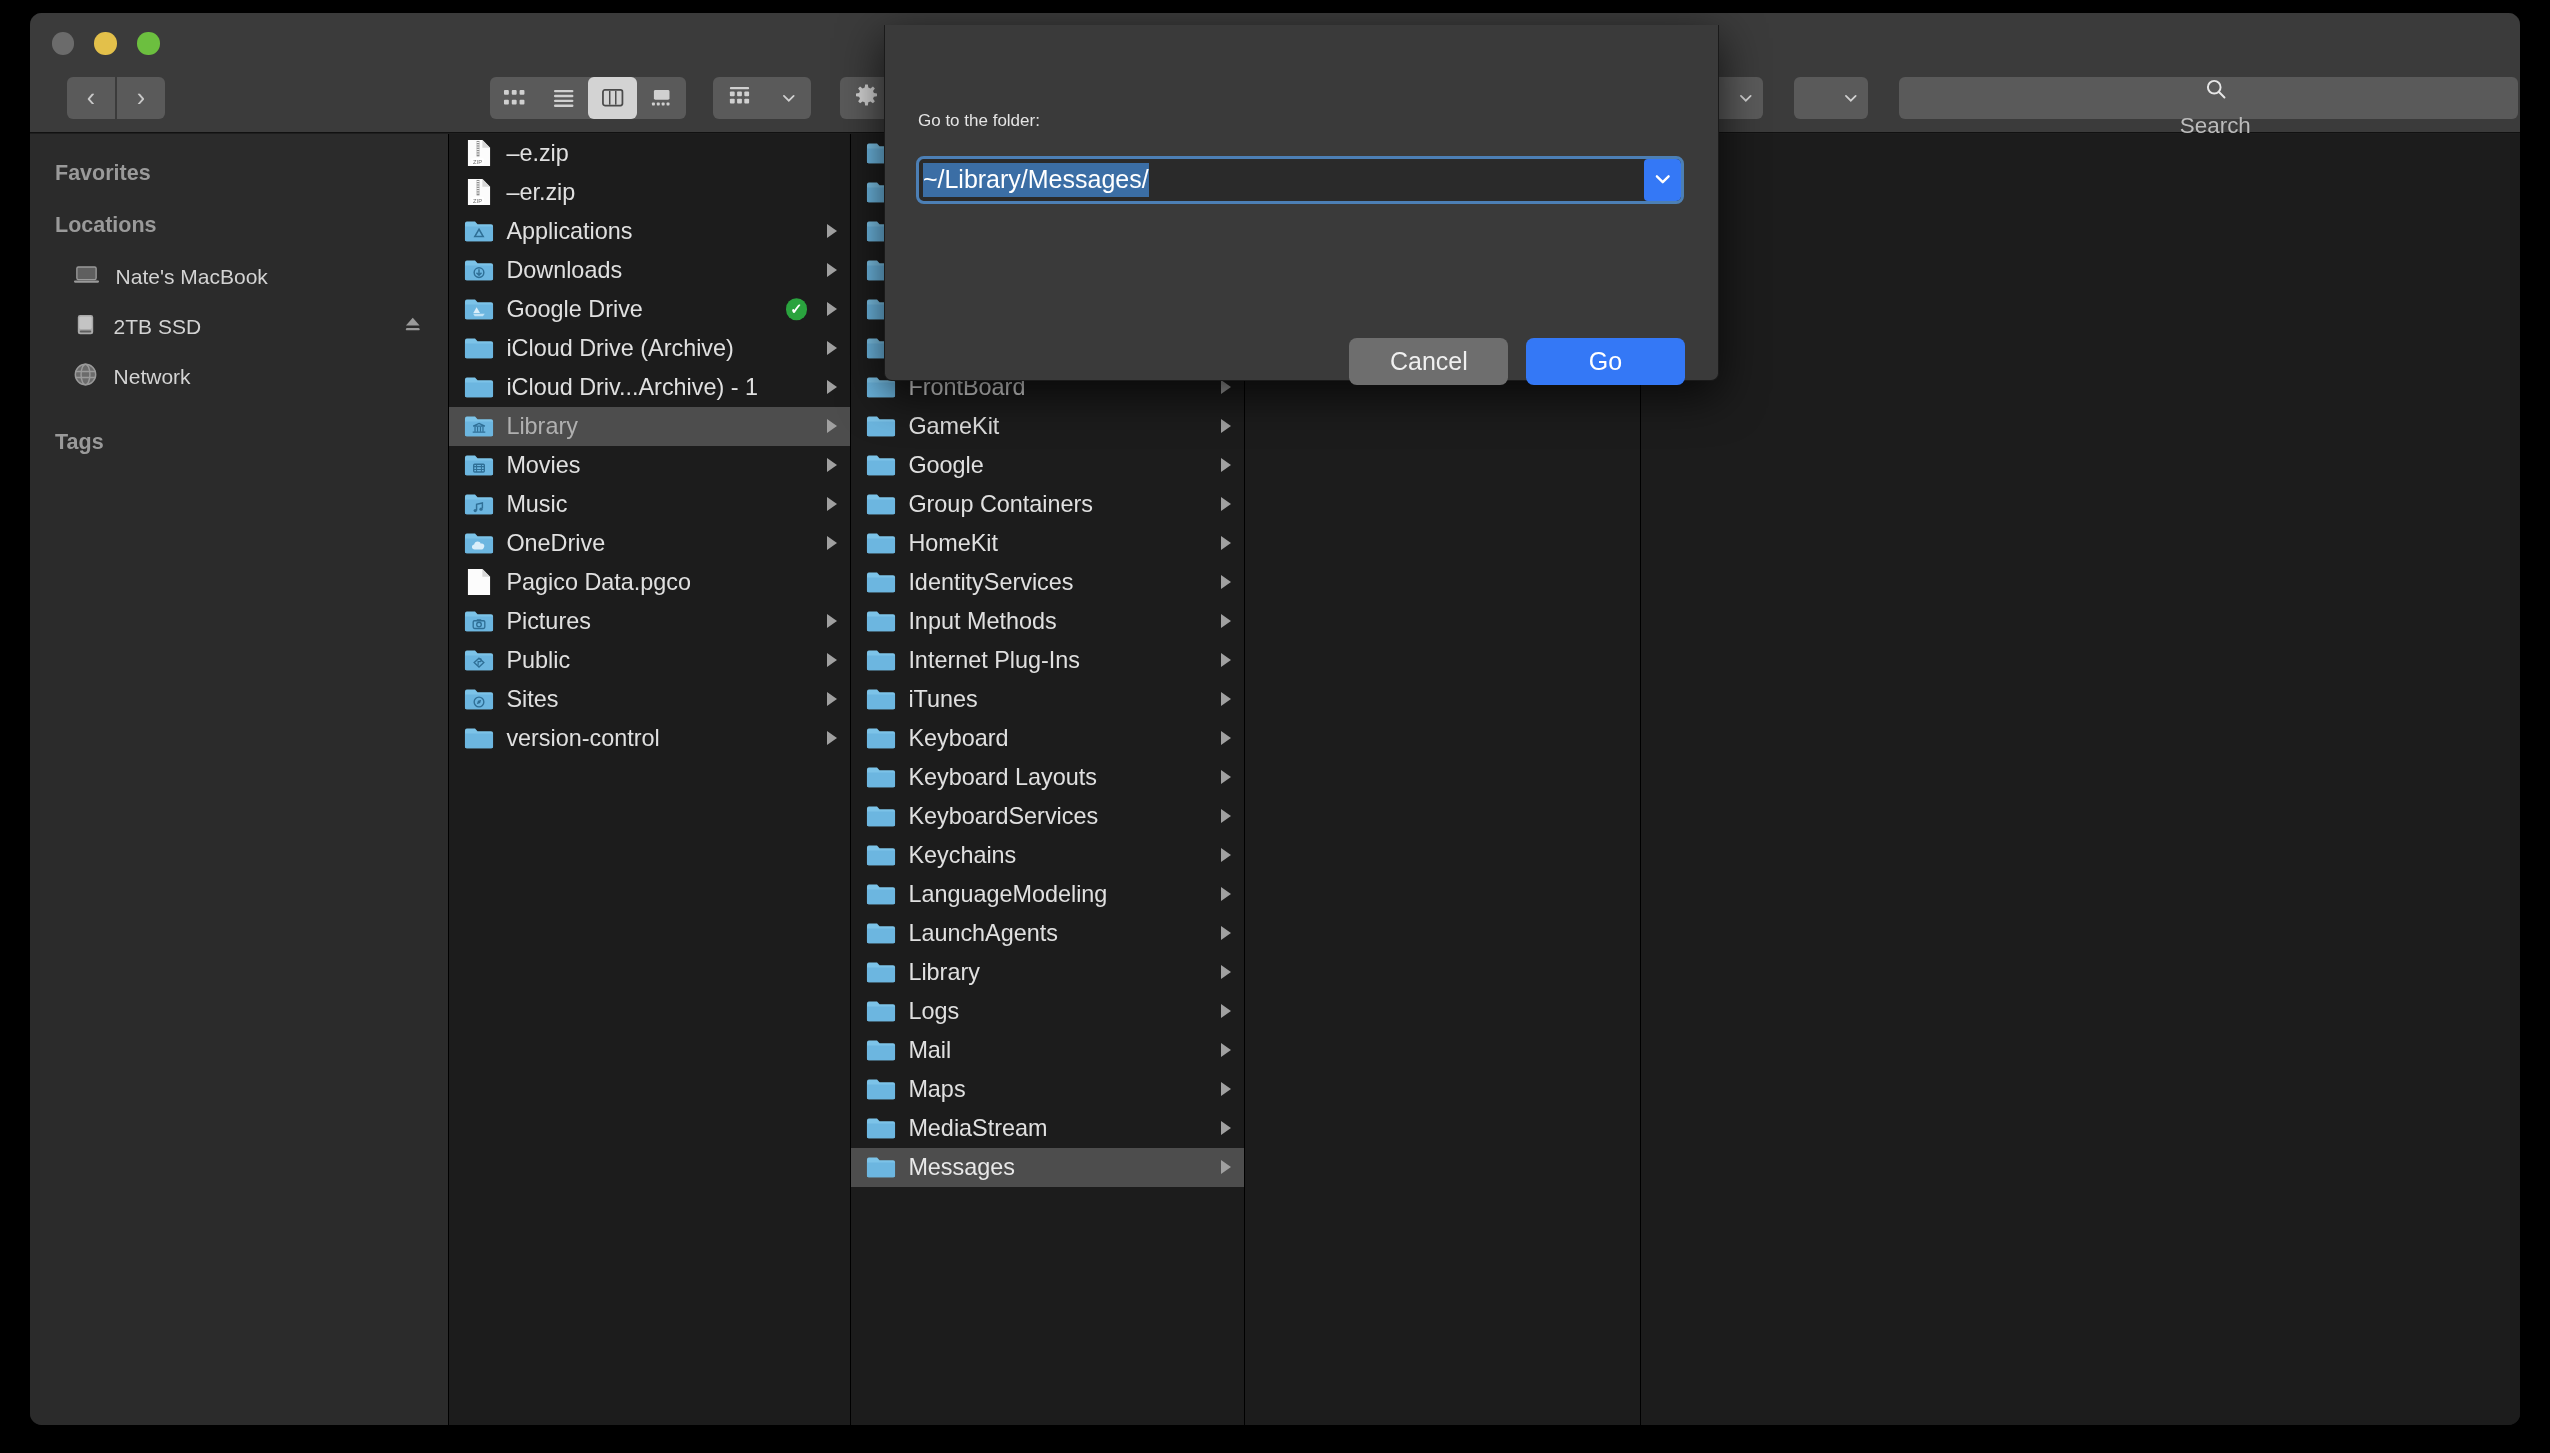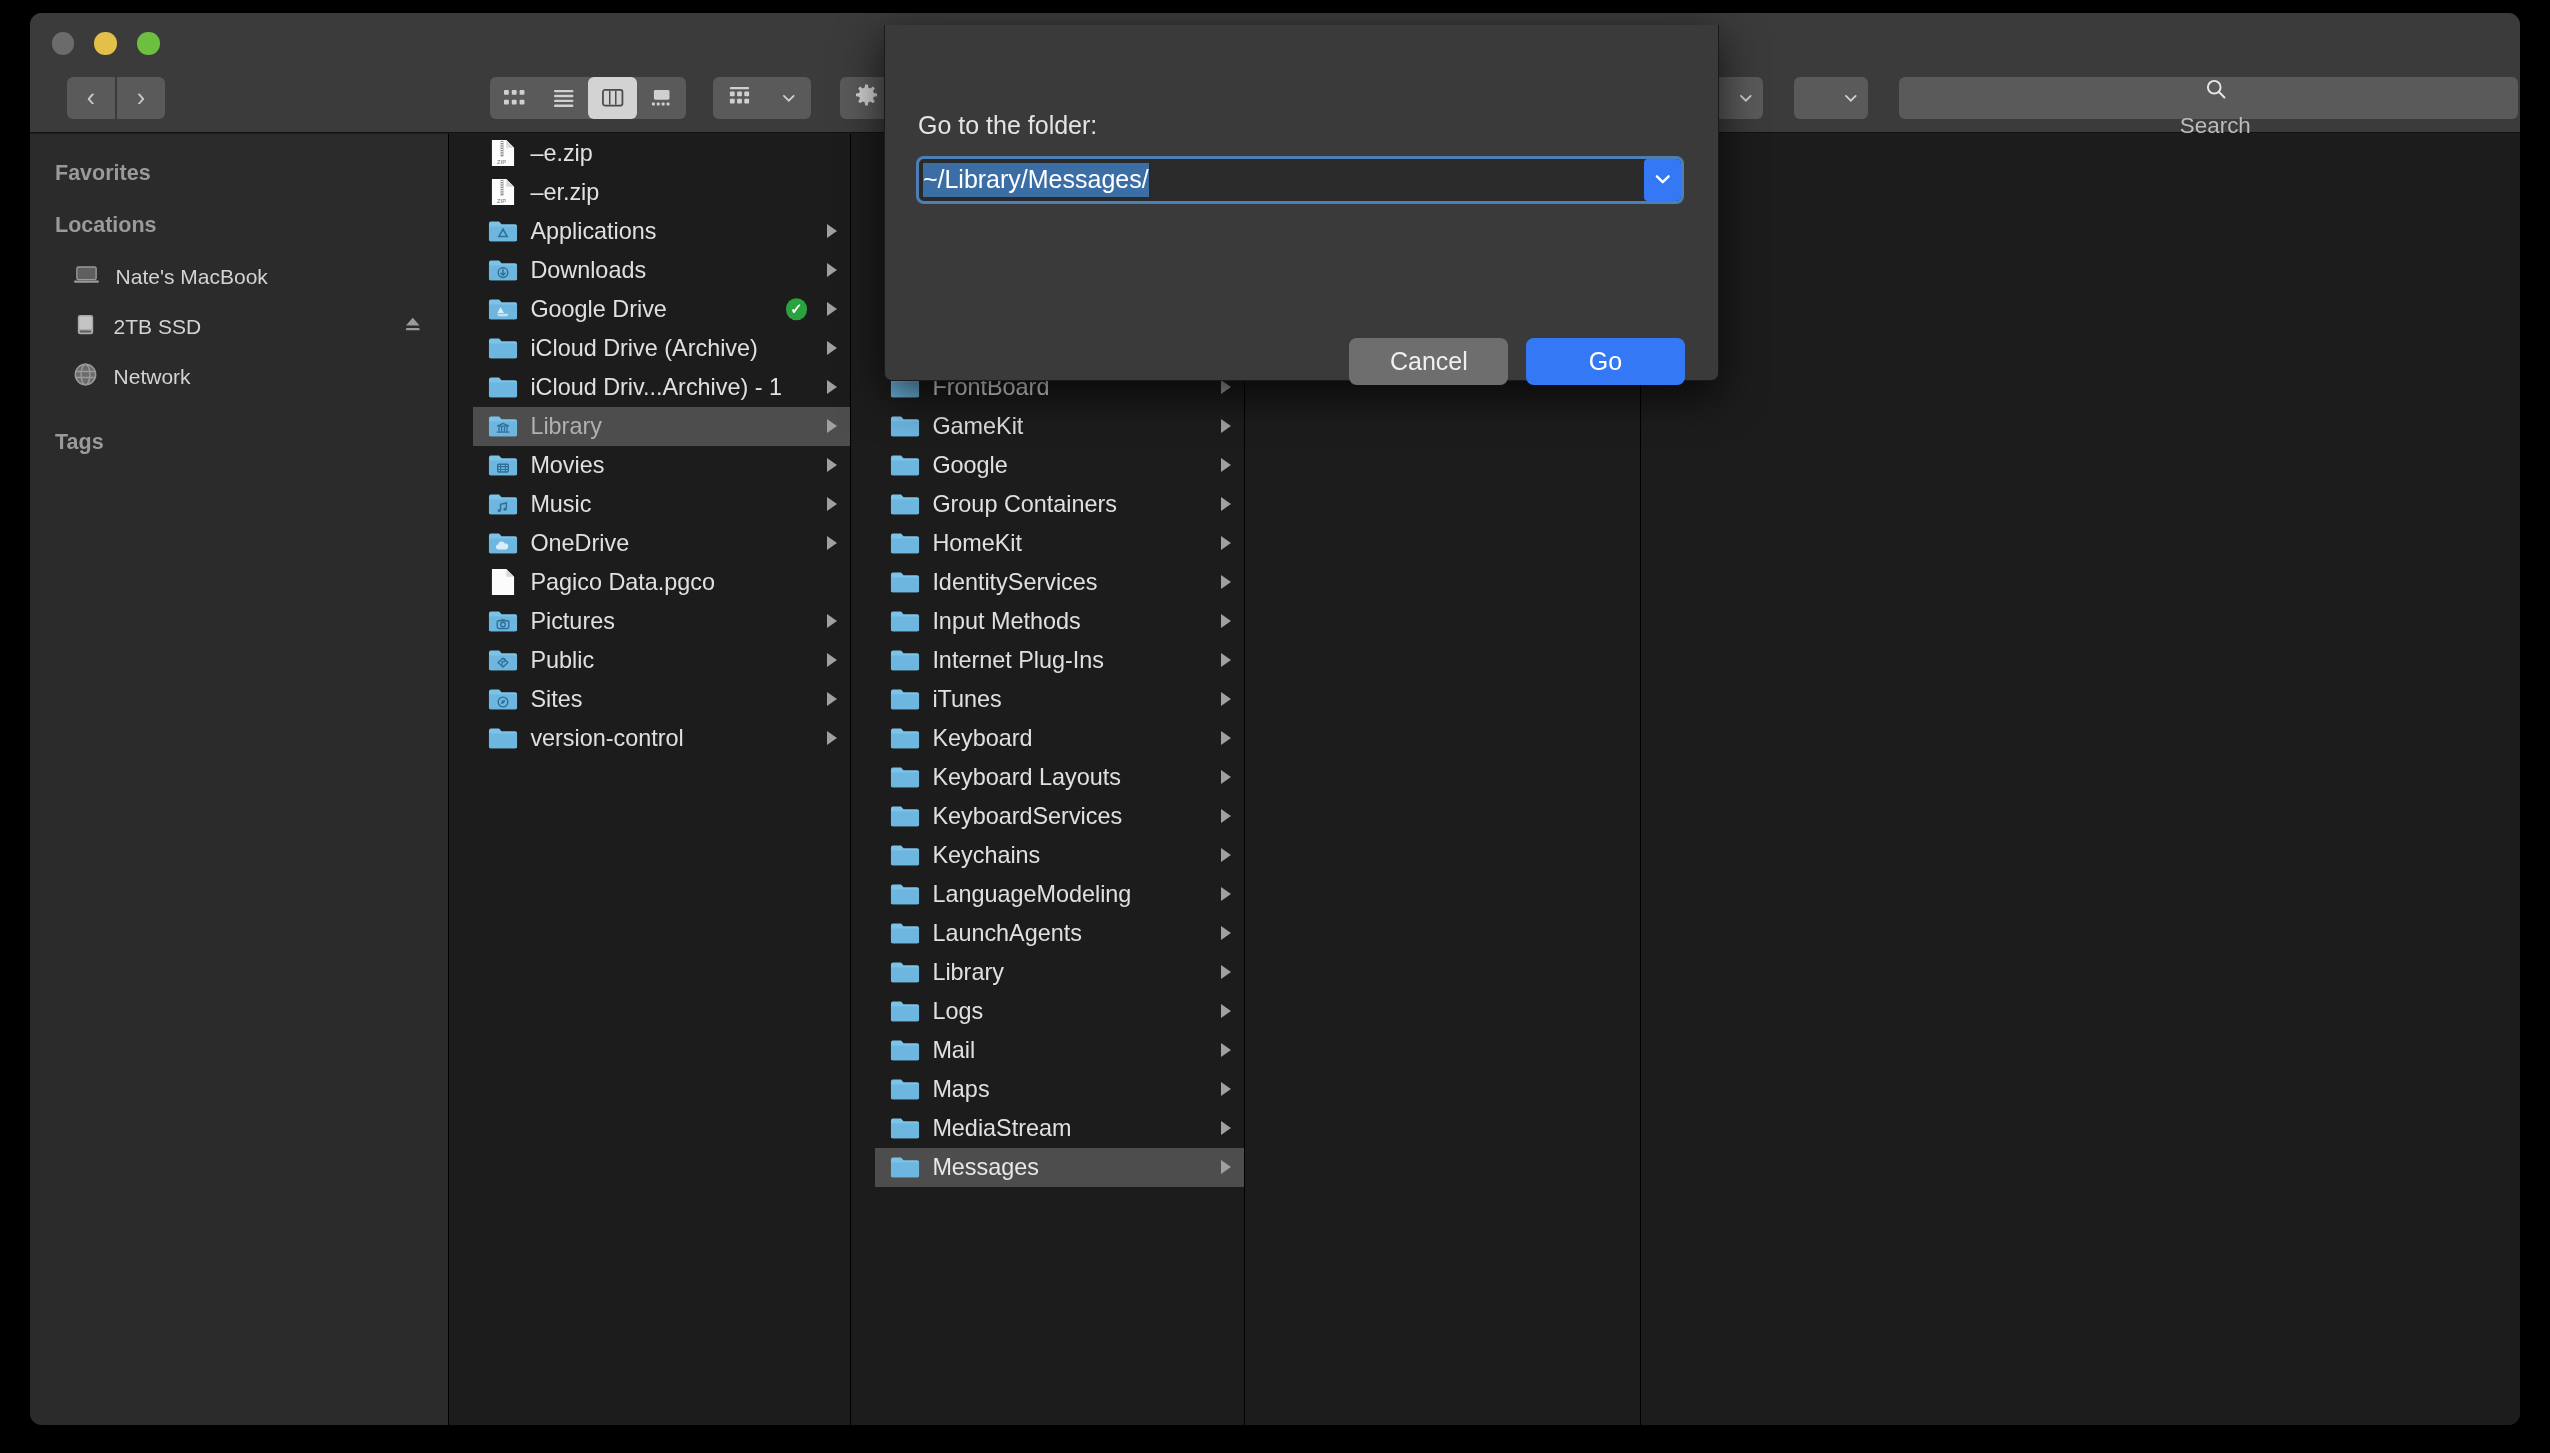--- a/index.html
+++ b/index.html
@@ -146,21 +146,20 @@
   #col4 { flex: 1; background: #1c1c1c; border-right: none; }
 
   .row {
     display: flex; align-items: center;
     height: 39px;
     padding-left: 13.7px;
     gap: 11.7px;
     font-size: 23.4px; color: #e0e0e0;
     position: relative;
     white-space: nowrap;
-    margin-left: 24px;
   }
   .row.selected-inactive { background: #4d4d4d; color: #b0b0b0; }
   .row.selected-gray { background: #4d4d4d; color: #e8e8e8; }
   .disclosure {
     position: absolute; right: 12.7px; top: 50%;
     transform: translateY(-50%);
     width: 0; height: 0;
     border-left: 10.7px solid #a0a0a0;
     border-top: 7.8px solid transparent;
     border-bottom: 7.8px solid transparent;
@@ -184,21 +183,21 @@
     background: #3a3a3a;
     border-left: 1px solid #1a1a1a;
     border-right: 1px solid #1a1a1a;
     border-bottom: 1px solid #1a1a1a;
     border-radius: 0 0 7.8px 7.8px;
     box-shadow: 0 13.7px 45px rgba(0,0,0,.7);
     z-index: 50;
   }
   #dlg-label {
     position: absolute; left: 33px; top: 86px;
-    font-size: 25px; color: #e4e4e4;
+    font-size: 17px; color: #e4e4e4;
   }
   #dlg-field-wrap {
     position: absolute; left: 31px; top: 131px;
     width: 768px; height: 48px;
     background: #2a2a2a;
     border: 3.9px solid #4c7fb5;
     border-radius: 7.8px;
     display: flex; align-items: stretch;
     overflow: hidden;
   }

